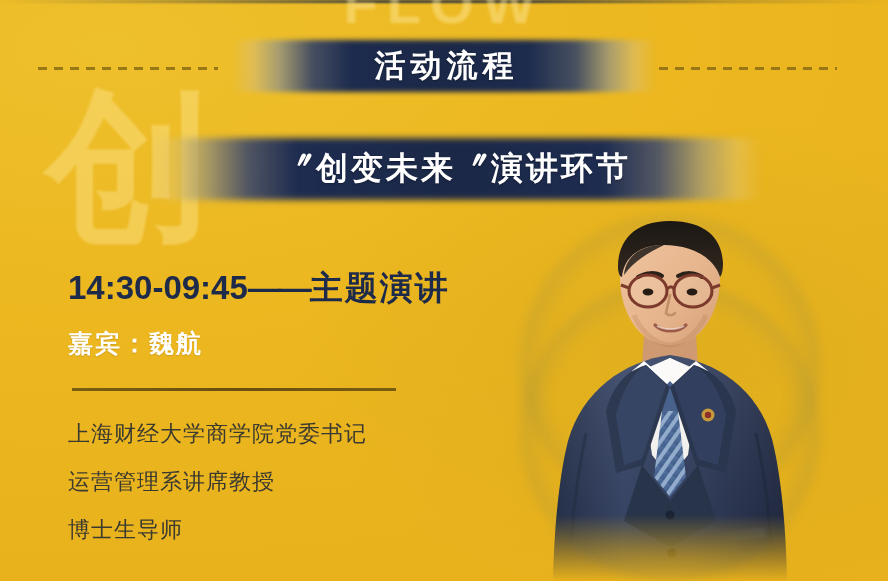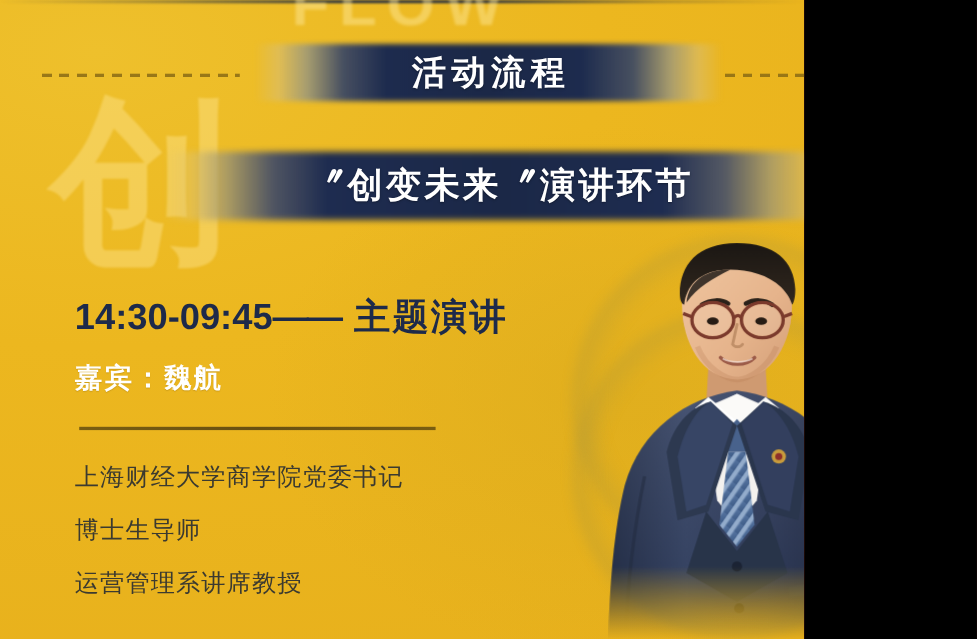--- a/index.html
+++ b/index.html
@@ -2,24 +2,24 @@
 <html><head>
 <meta charset="utf-8">
 <style>
   html, body {
     margin: 0;
     padding: 0;
     background: #000;
   }
   #poster {
     position: relative;
-    width: 731px;
+    width: 888px;
     height: 581px;
     overflow: hidden;
-    background: #ef4444;
+    background: #3b82f6;
     font-family: "Liberation Sans", "DejaVu Sans", sans-serif;
     user-select: none;
   }
 
   
   .bg-base {
     position: absolute;
     inset: 0;
     background:
       radial-gradient(150% 110% at 12% 8%, #eec02c 0%, #ecb71f 42%, #e7b01c 100%);
@@ -189,21 +189,21 @@
     position: absolute;
     left: 68px;
     top: 266px;
     font-size: 33px;
     font-weight: 700;
     color: #1d2a4a;
     letter-spacing: 0px;
     white-space: nowrap;
   }
   .session-time .dash { letter-spacing: -2px; }
-  .session-time .topic { letter-spacing: 2px; margin-left: 12px; }
+  .session-time .topic { letter-spacing: 2px; }
 
   .guest-line {
     position: absolute;
     left: 68px;
     top: 327px;
     font-size: 25px;
     font-weight: 700;
     color: #ffffff;
     letter-spacing: 2px;
     text-shadow: 0 1px 1px rgba(120,85,10,0.25);
@@ -401,17 +401,17 @@
   </div>
 
   <div class="guest-line">
     <span>嘉宾：</span><span>魏航</span>
   </div>
 
   <div class="divider"></div>
 
   <div class="bio-list">
     <div class="bio-line">上海财经大学商学院党委书记</div>
+    <div class="bio-line">运营管理系讲席教授</div>
     <div class="bio-line">博士生导师</div>
-    <div class="bio-line">运营管理系讲席教授</div>
   </div>
 
 </div>
 
 </body></html>

